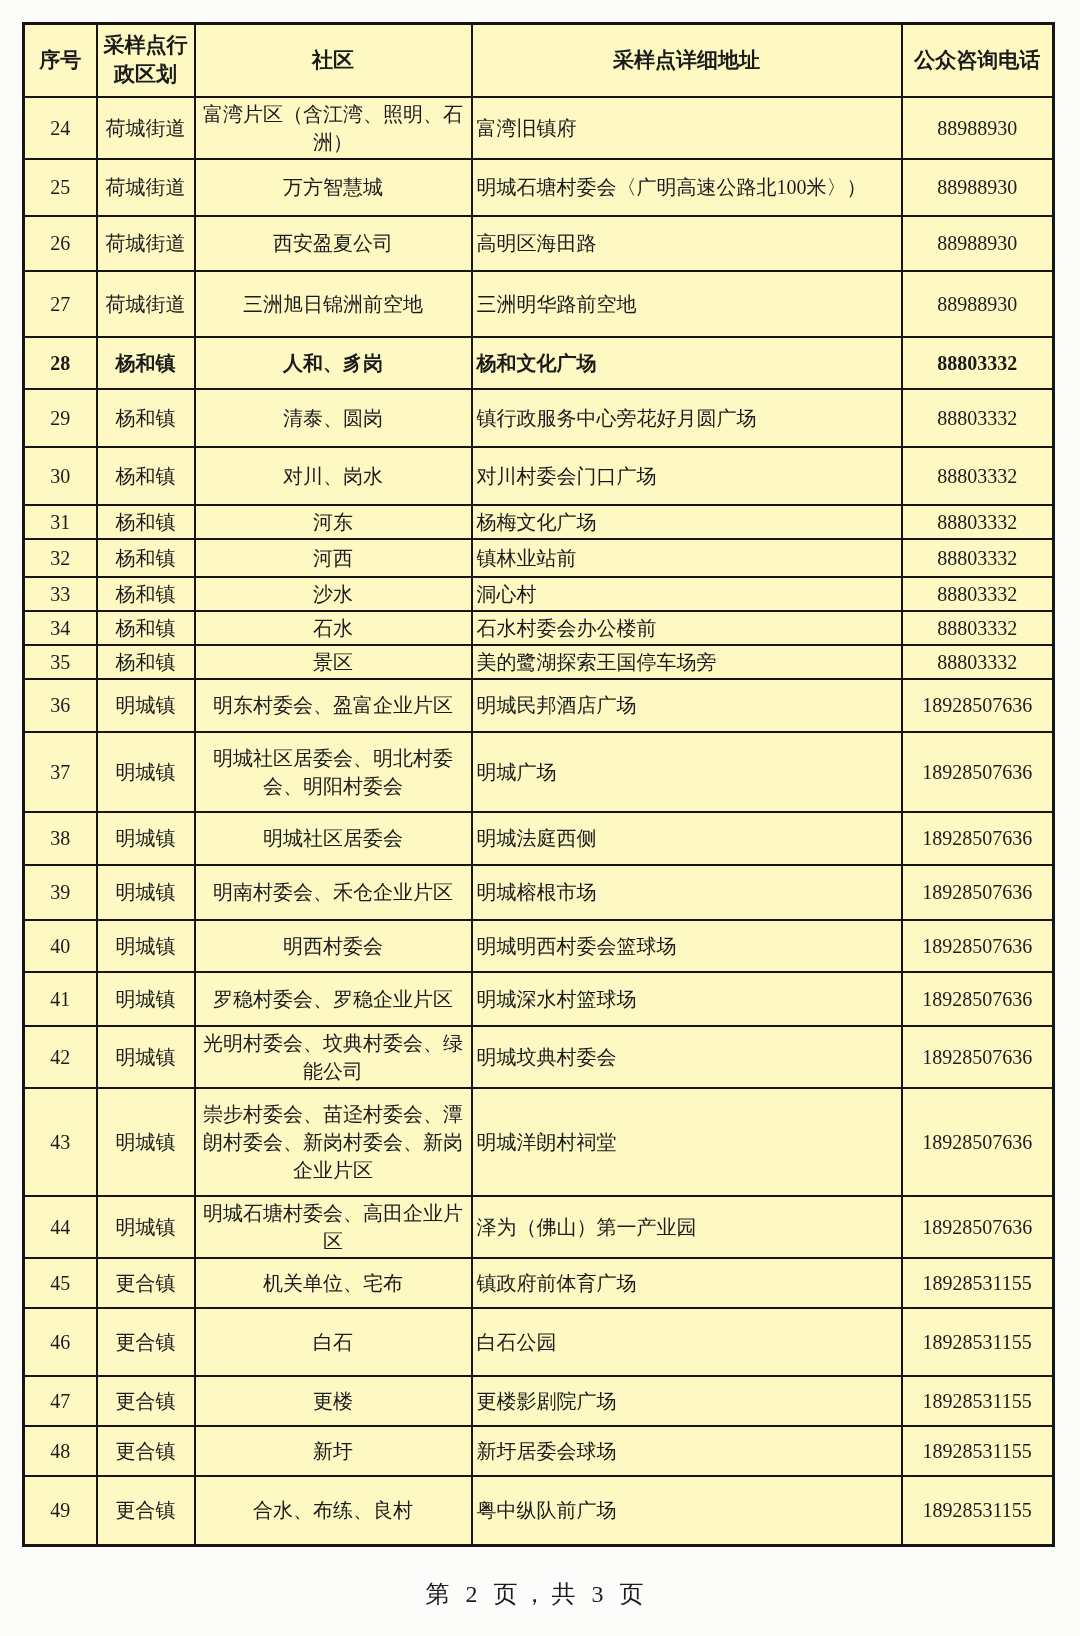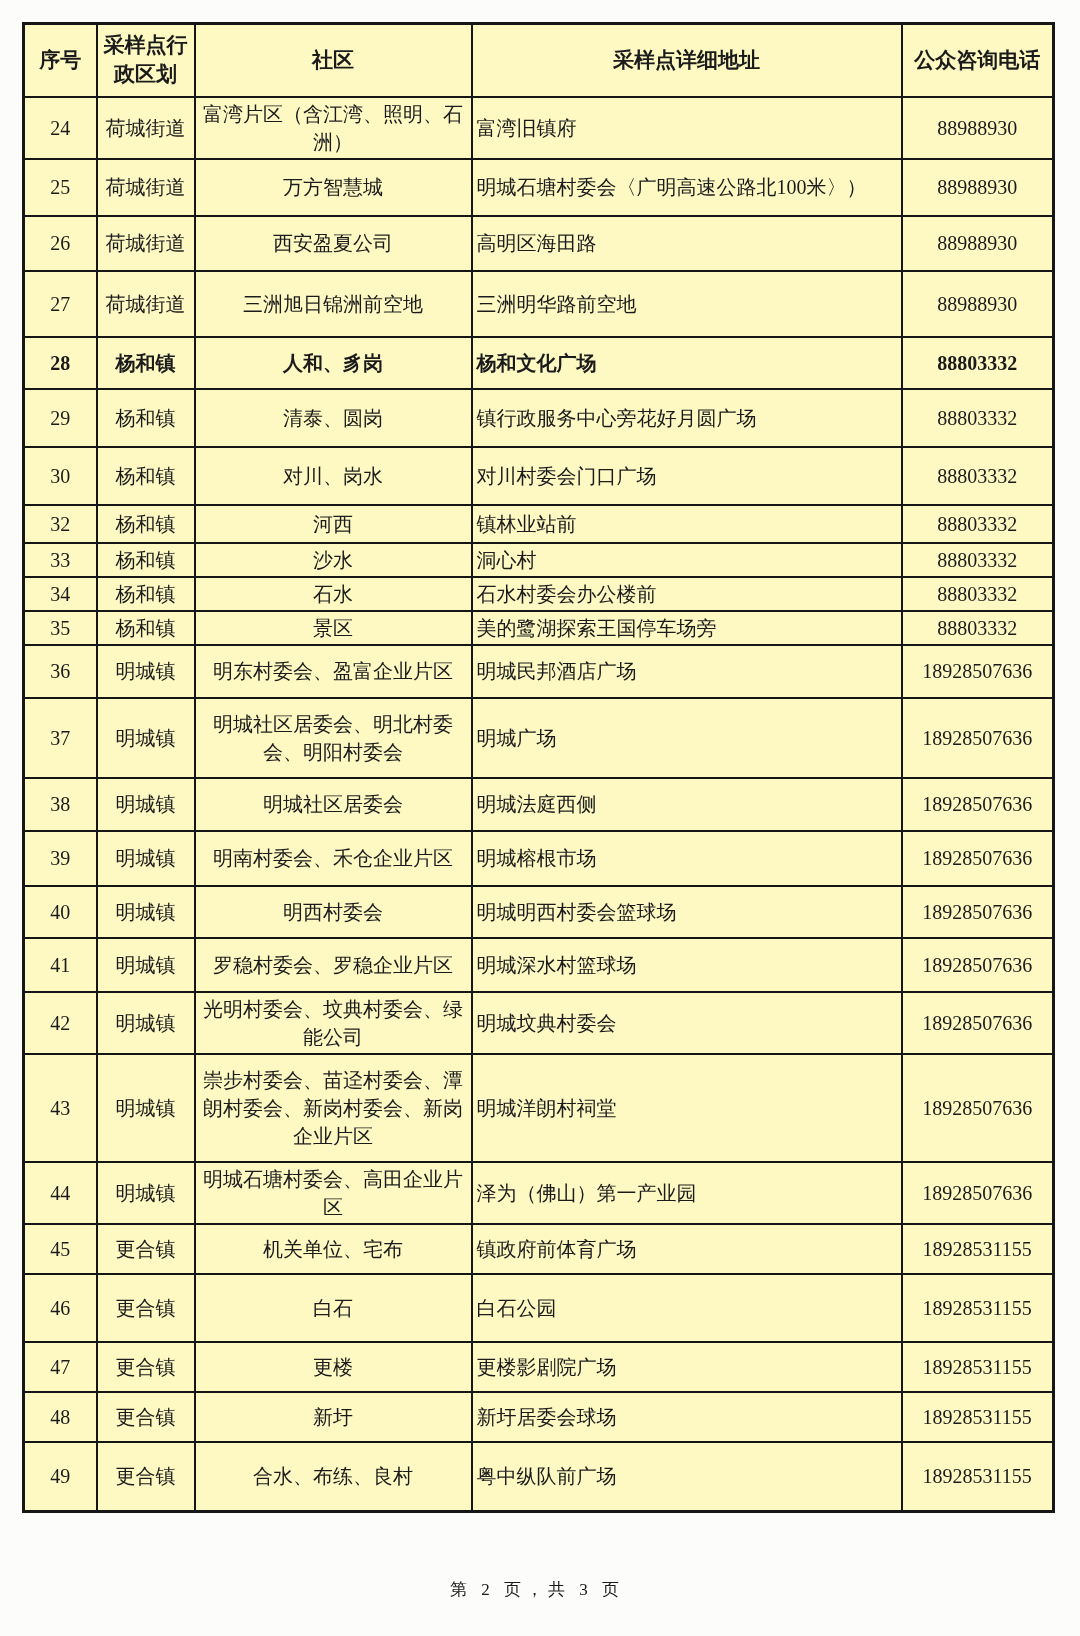--- a/index.html
+++ b/index.html
@@ -44,21 +44,21 @@
   }
   thead tr { height: 73px; }
   td.c-address, th.c-address { }
   td.c-address { text-align: left; padding-left: 4px; }
   .page-footer {
     position: absolute;
     top: 1578px;
     left: 22px;
     width: 1030px;
     text-align: center;
-    font-size: 17px;
+    font-size: 24px;
     letter-spacing: 5px;
     color: #1b1b1b;
   }
 </style>
 </head>
 <body>
 
 <div class="page">
 
   <table class="sampling-table">
@@ -121,20 +121,27 @@
     <td class="c-address">镇行政服务中心旁花好月圆广场</td>
     <td class="c-phone">88803332</td>
   </tr>
         <tr style="height: 58px;">
     <td class="c-no">30</td>
     <td class="c-district">杨和镇</td>
     <td class="c-community">对川、岗水</td>
     <td class="c-address">对川村委会门口广场</td>
     <td class="c-phone">88803332</td>
   </tr>
+        <tr style="height: 32px;">
+    <td class="c-no">31</td>
+    <td class="c-district">杨和镇</td>
+    <td class="c-community">河东</td>
+    <td class="c-address">杨梅文化广场</td>
+    <td class="c-phone">88803332</td>
+  </tr>
         <tr style="height: 38px;">
     <td class="c-no">32</td>
     <td class="c-district">杨和镇</td>
     <td class="c-community">河西</td>
     <td class="c-address">镇林业站前</td>
     <td class="c-phone">88803332</td>
   </tr>
         <tr style="height: 28px;">
     <td class="c-no">33</td>
     <td class="c-district">杨和镇</td>

